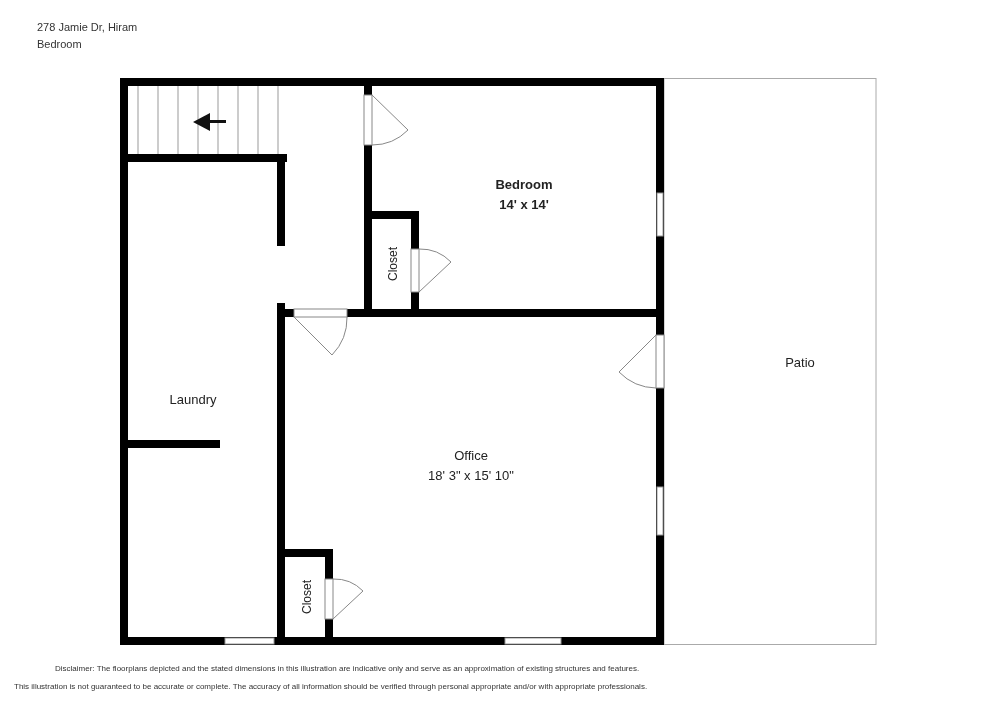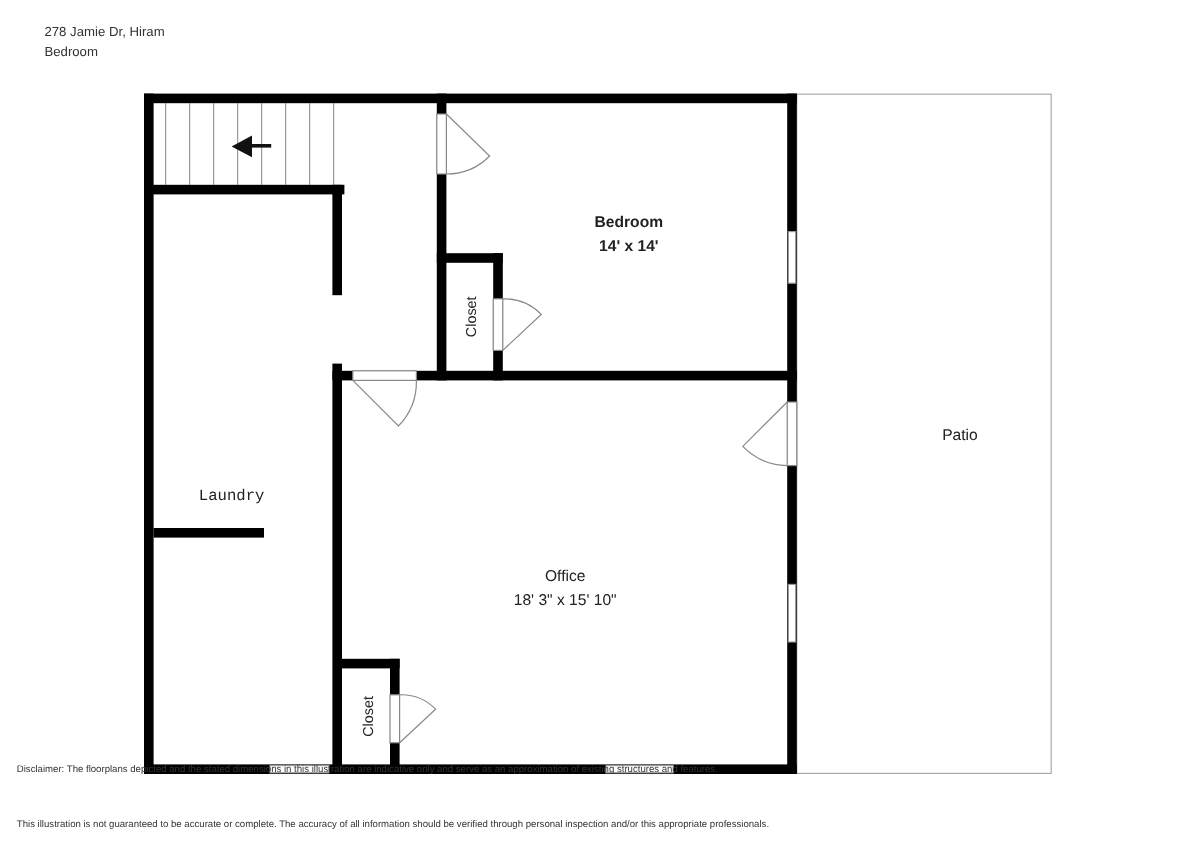--- a/index.html
+++ b/index.html
@@ -103,25 +103,25 @@
   </g>
 </svg>
 
 <div class="lbl" style="left:474px; top:177px; width:100px;font-weight:bold;">
   <div>Bedroom</div>
   <div style="margin-top:5px;">14' x 14'</div>
 </div>
 
 <div class="lbl rot" style="left:368px; top:257px; width:50px;">Closet</div>
 
-<div class="lbl" style="left:143px; top:406px; width:100px;font-family:Liberation Mono, monospace;">Laundry</div>
+<div class="lbl" style="left:143px; top:392px; width:100px;">Laundry</div>
 
-<div class="lbl" style="left:401px; top:472px; width:140px;">
+<div class="lbl" style="left:401px; top:448px; width:140px;">
   <div>Office</div>
   <div style="margin-top:5px;">18' 3" x 15' 10"</div>
 </div>
 
 <div class="lbl rot" style="left:282px; top:590px; width:50px;">Closet</div>
 
 <div class="lbl" style="left:750px; top:355px; width:100px;">Patio</div>
 
-<div class="disc" style="top:636px;">Disclaimer: The floorplans depicted and the stated dimensions in this illustration are indicative only and serve as an approximation of existing structures and features.</div>
-<div class="disc" style="top:682px;">This illustration is not guaranteed to be accurate or complete. The accuracy of all information should be verified through personal inspection and/or this appropriate professionals.</div>
+<div class="disc" style="top:664px;margin-left:41px;">Disclaimer: The floorplans depicted and the stated dimensions in this illustration are indicative only and serve as an approximation of existing structures and features.</div>
+<div class="disc" style="top:682px;">This illustration is not guaranteed to be accurate or complete. The accuracy of all information should be verified through personal appropriate and/or with appropriate professionals.</div>
 
 </body></html>

